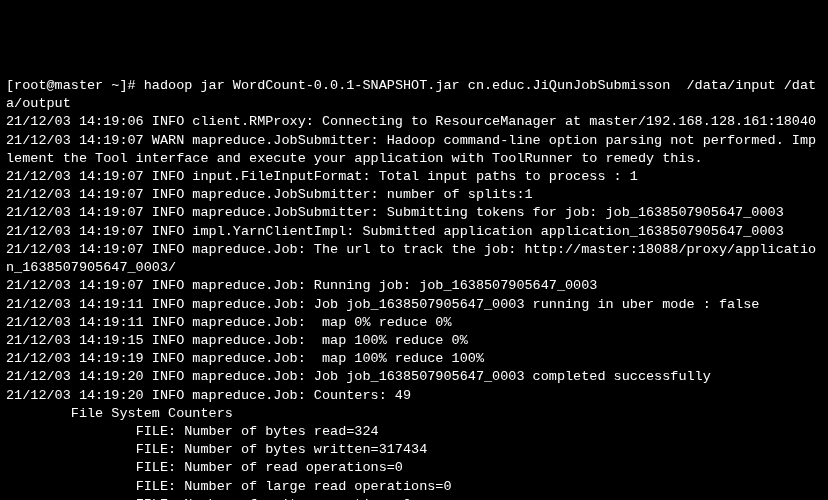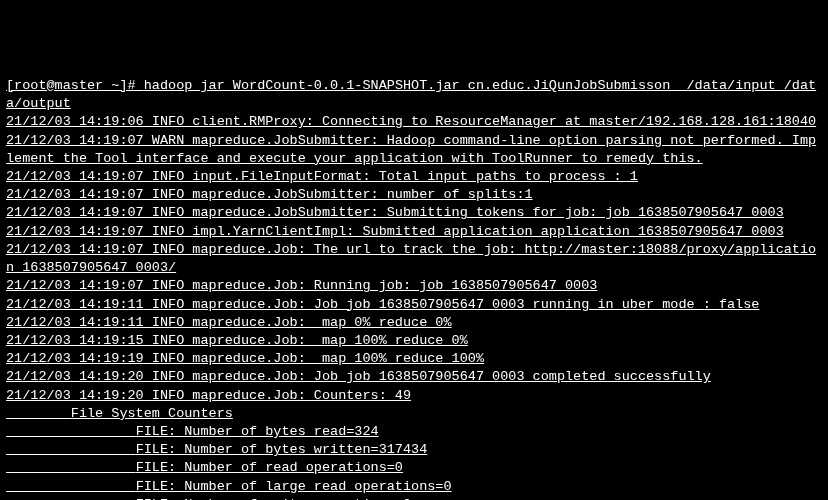--- a/index.html
+++ b/index.html
@@ -15,21 +15,20 @@
       line-height: 1.35;
       padding: 4px 6px;
       width: 828px;
       height: 500px;
       overflow: hidden;
       white-space: pre-wrap;
       word-break: break-all;
     }
     .terminal-line {
       display: block;
-      text-decoration: underline;
     }
   </style>
 </head>
 <body>
 
 
 
 <span class="terminal-line"><span>[root@master ~]# </span><span>hadoop jar WordCount-0.0.1-SNAPSHOT.jar cn.educ.JiQunJobSubmisson  /data/input /data/output</span></span><span class="terminal-line">21/12/03 14:19:06 INFO client.RMProxy: Connecting to ResourceManager at master/192.168.128.161:18040</span><span class="terminal-line">21/12/03 14:19:07 WARN mapreduce.JobSubmitter: Hadoop command-line option parsing not performed. Implement the Tool interface and execute your application with ToolRunner to remedy this.</span><span class="terminal-line">21/12/03 14:19:07 INFO input.FileInputFormat: Total input paths to process : 1</span><span class="terminal-line">21/12/03 14:19:07 INFO mapreduce.JobSubmitter: number of splits:1</span><span class="terminal-line">21/12/03 14:19:07 INFO mapreduce.JobSubmitter: Submitting tokens for job: job_1638507905647_0003</span><span class="terminal-line">21/12/03 14:19:07 INFO impl.YarnClientImpl: Submitted application application_1638507905647_0003</span><span class="terminal-line">21/12/03 14:19:07 INFO mapreduce.Job: The url to track the job: http://master:18088/proxy/application_1638507905647_0003/</span><span class="terminal-line">21/12/03 14:19:07 INFO mapreduce.Job: Running job: job_1638507905647_0003</span><span class="terminal-line">21/12/03 14:19:11 INFO mapreduce.Job: Job job_1638507905647_0003 running in uber mode : false</span><span class="terminal-line">21/12/03 14:19:11 INFO mapreduce.Job:  map 0% reduce 0%</span><span class="terminal-line">21/12/03 14:19:15 INFO mapreduce.Job:  map 100% reduce 0%</span><span class="terminal-line">21/12/03 14:19:19 INFO mapreduce.Job:  map 100% reduce 100%</span><span class="terminal-line">21/12/03 14:19:20 INFO mapreduce.Job: Job job_1638507905647_0003 completed successfully</span><span class="terminal-line">21/12/03 14:19:20 INFO mapreduce.Job: Counters: 49</span><span class="terminal-line">        File System Counters</span><span class="terminal-line">                FILE: Number of bytes read=324</span><span class="terminal-line">                FILE: Number of bytes written=317434</span><span class="terminal-line">                FILE: Number of read operations=0</span><span class="terminal-line">                FILE: Number of large read operations=0</span><span class="terminal-line">                FILE: Number of write operations=0</span>
 
 

